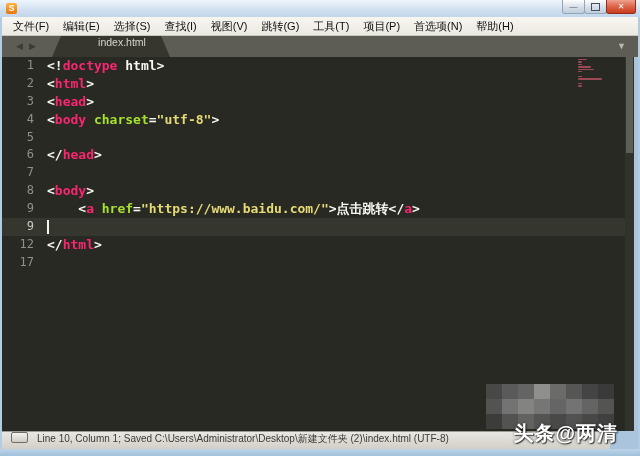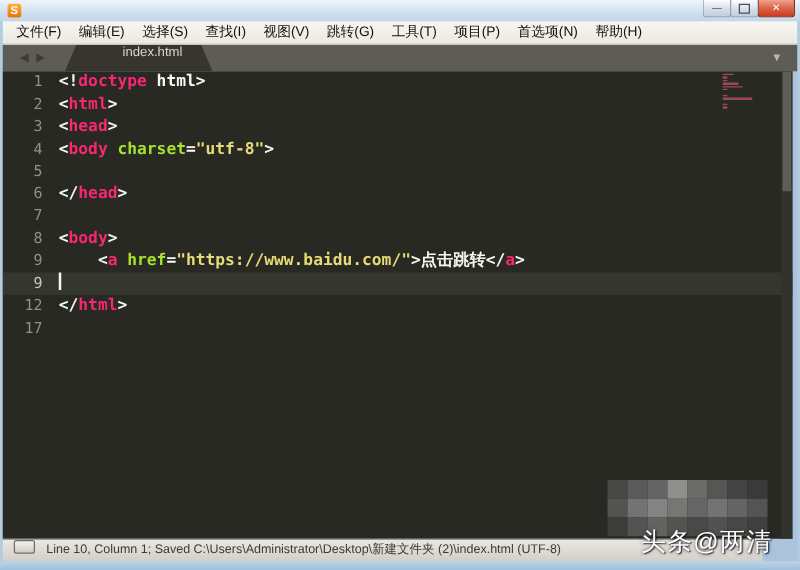--- a/index.html
+++ b/index.html
@@ -73,21 +73,21 @@
   .bottomborder{position:absolute;left:0;top:449px;width:640px;height:7px;
     background:linear-gradient(#bdd4e8,#9fc0dc);}
   .sideborder{position:absolute;top:17px;width:2px;height:432px;background:#b4cce2;}
   .sideborder.left{left:0;} .sideborder.right{right:0;width:2px;left:638px;}
 
   
   .mosaic{position:absolute;left:486px;top:384px;width:128px;height:45px;
     display:grid;grid-template-columns:repeat(8,1fr);grid-template-rows:repeat(3,1fr);
     opacity:.92;}
   .mosaic div{width:100%;height:100%;}
-  .watermark{position:absolute;right:22px;top:420px;font-size:20px;font-weight:normal;
+  .watermark{position:absolute;right:22px;top:420px;font-size:20px;font-weight:bold;
     color:#ffffff;letter-spacing:1px;white-space:nowrap;z-index:9;
     text-shadow:0 0 3px rgba(40,40,40,.9),1px 1px 1px rgba(0,0,0,.7);}
 </style>
 </head>
 <body>
 
 <div class="titlebar">
   <span class="app-icon">S</span>
 </div>
 <div class="win-controls">

